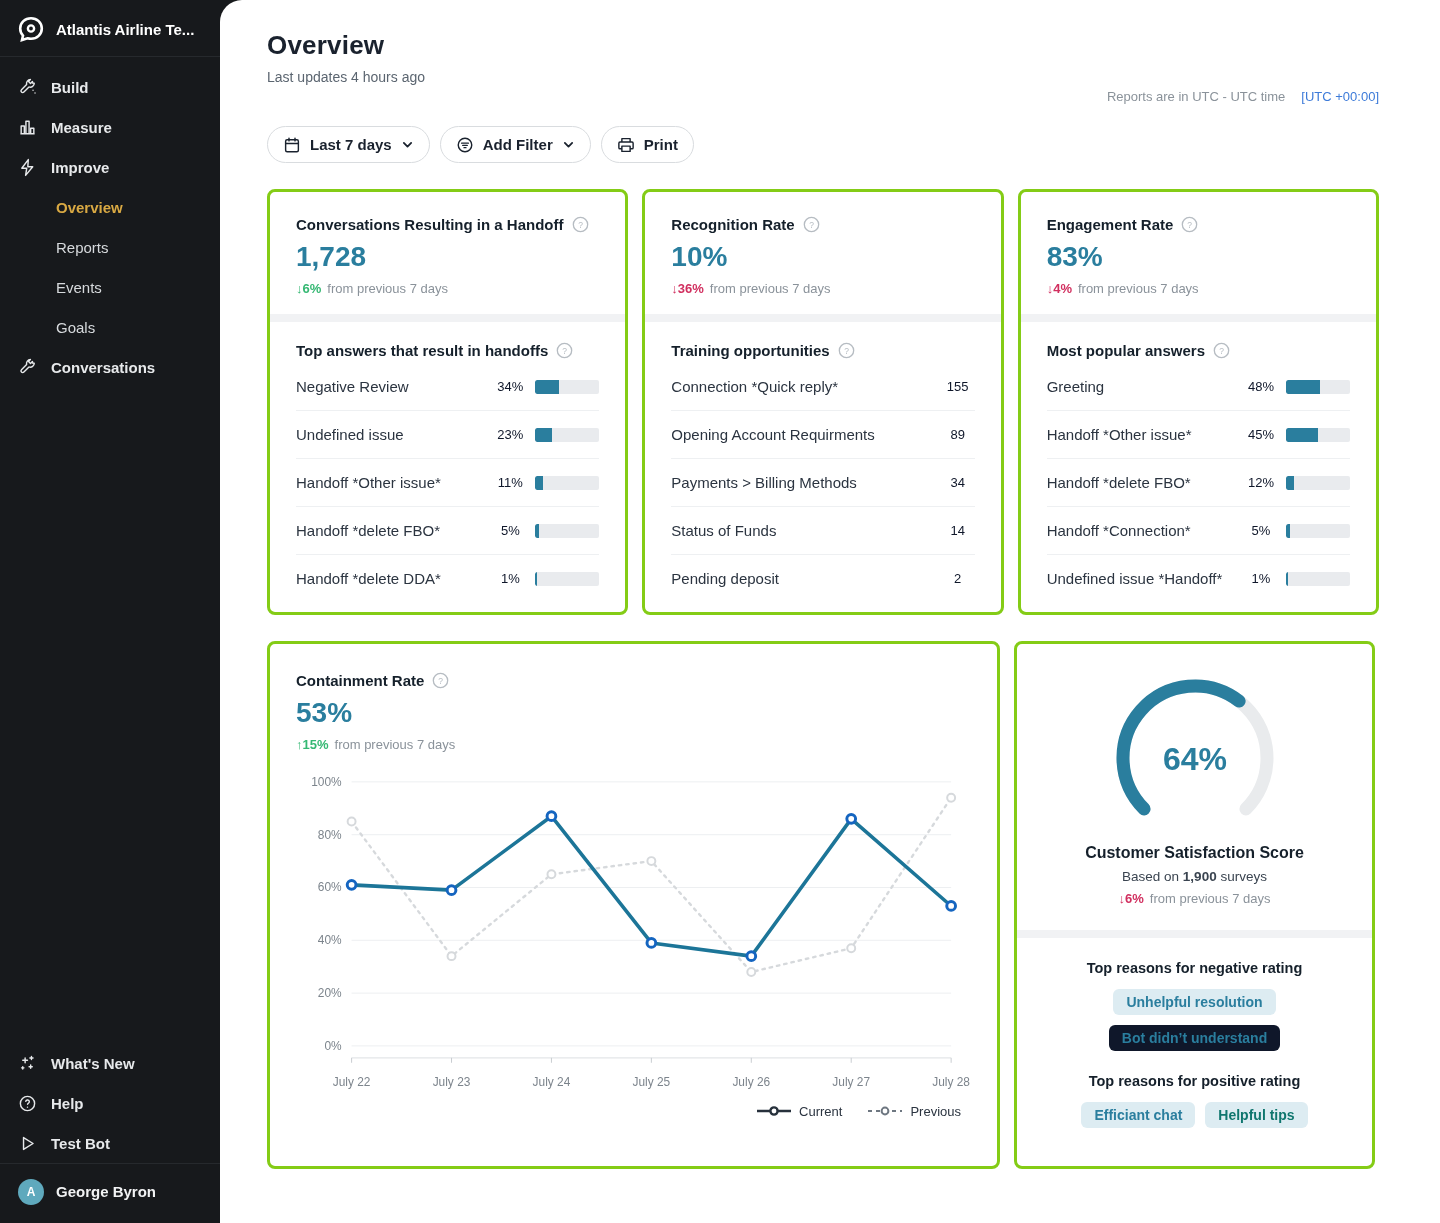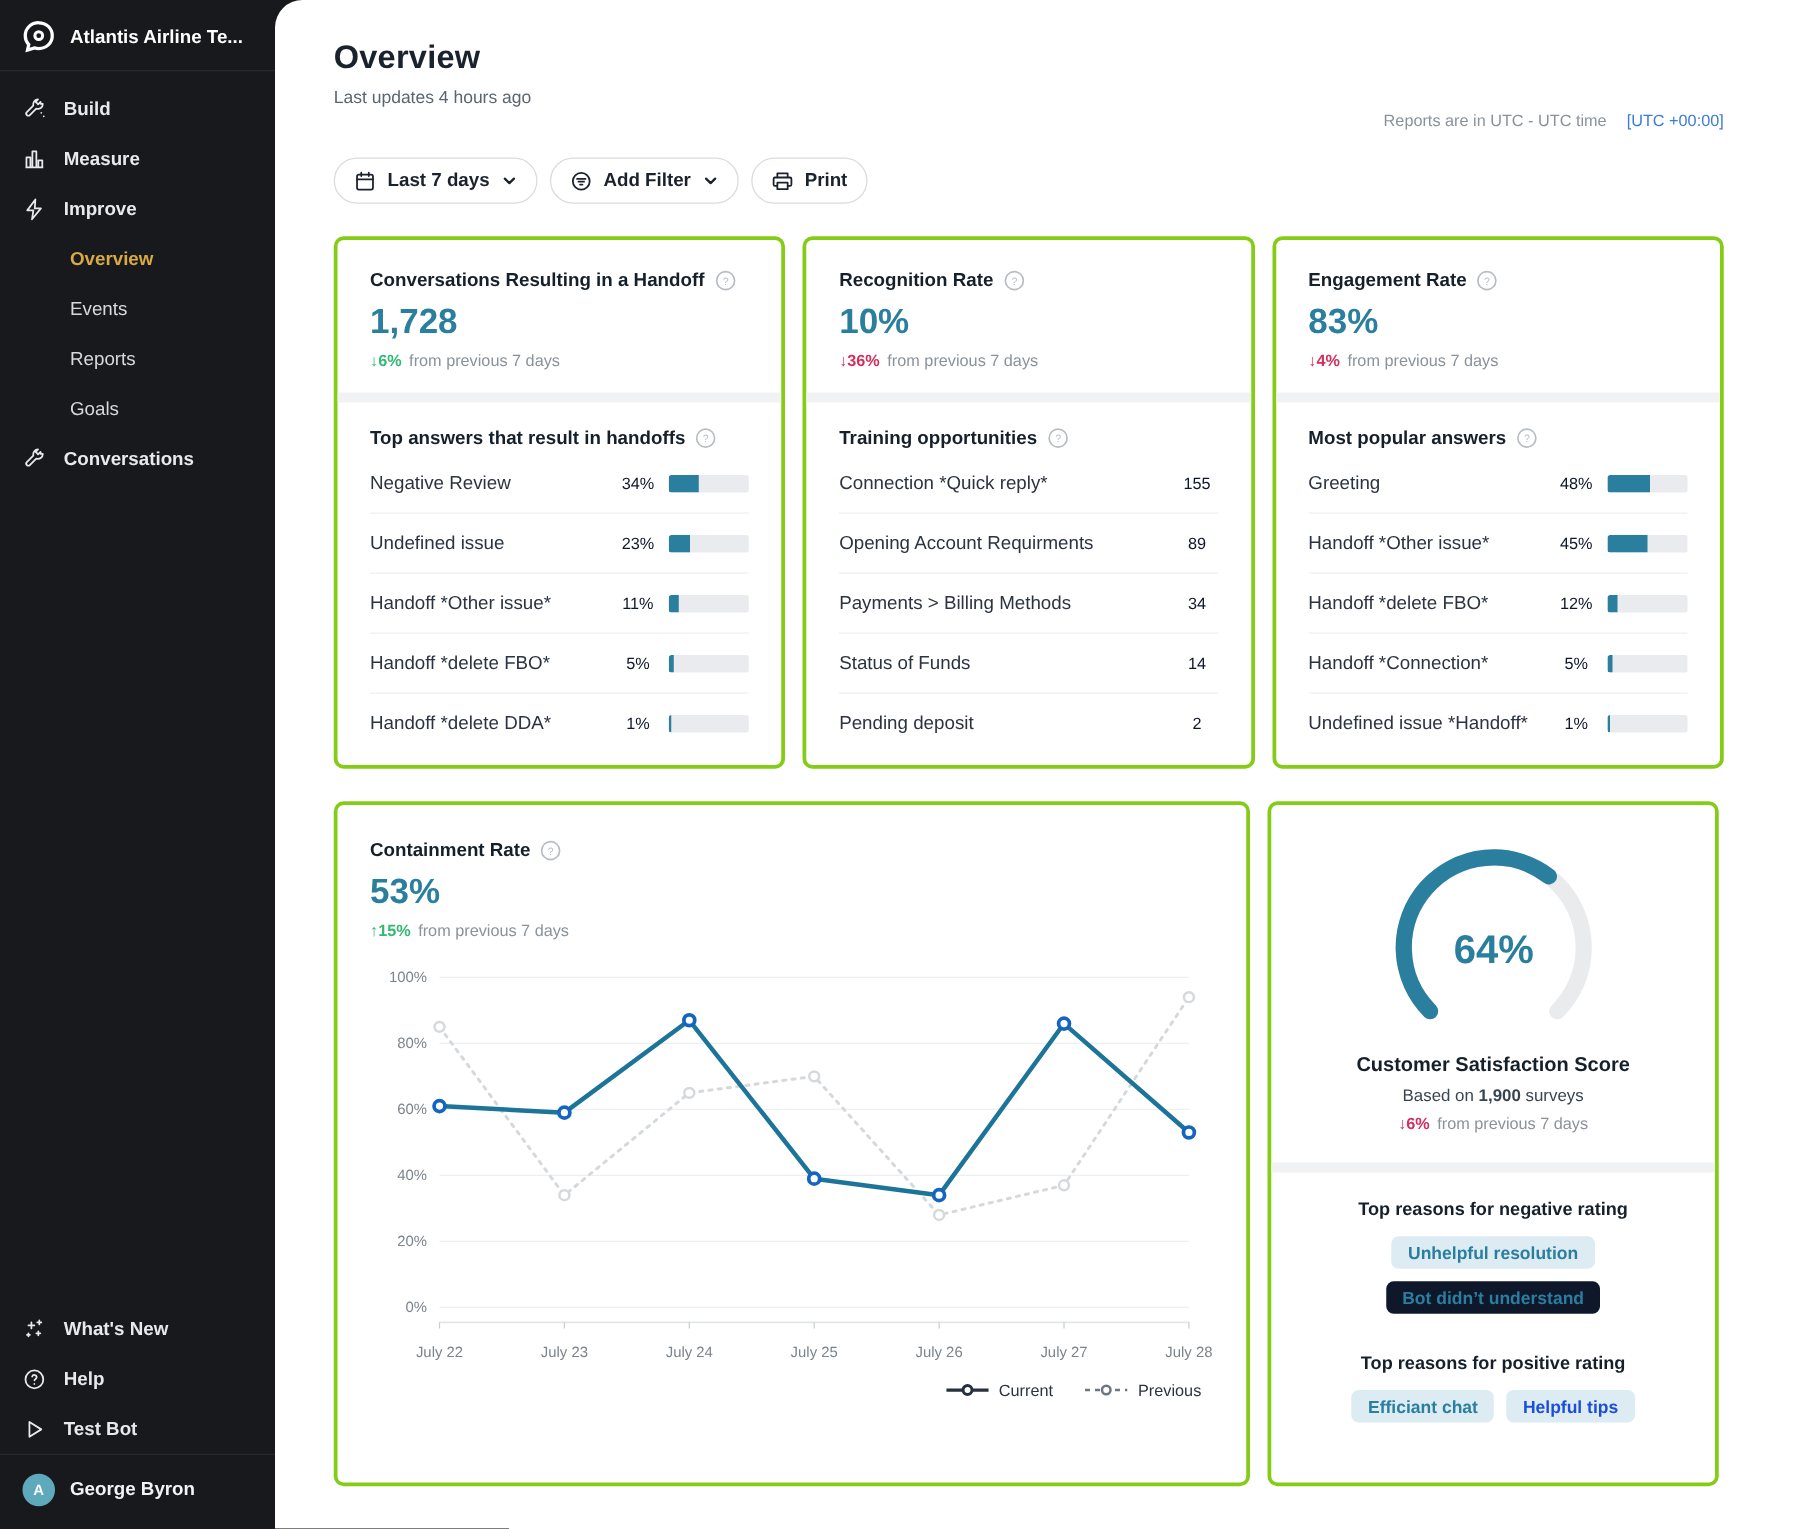--- a/index.html
+++ b/index.html
@@ -71,21 +71,21 @@
 
   .csat-card { display:flex; flex-direction:column; }
   .csat-top { padding:30px 26px 24px 26px; text-align:center; }
   .gauge-wrap { display:flex; justify-content:center; }
   .csat-title { font-size:16px; font-weight:700; color:#15202B; margin-top:14px; }
   .csat-based { font-size:13.5px; color:#3A4450; margin-top:7px; }
   .csat-based b { font-weight:700; }
   .csat-delta { margin-top:7px; font-size:13px; display:flex; justify-content:center; gap:6px; align-items:baseline; }
   .reasons { padding:22px 20px 16px 20px; text-align:center; }
   .reasons-title { font-size:14.5px; font-weight:700; color:#15202B; }
-  .chips { display:flex; justify-content:center; flex-wrap:wrap; gap:10px; margin:13px 0 32px 0; }
+  .chips { display:flex; justify-content:center; flex-wrap:wrap; gap:10px; margin:13px 0 22px 0; }
   .chip { background:#DDECF2; color:#2A7E9E; font-size:14px; font-weight:700; padding:5px 13px; border-radius:6px; }
 </style>
 </head>
 <body>
 
 <div class="layout">
 
   <aside class="sidebar">
     <div class="logo-row">
       <svg class="logo-mark" viewBox="0 0 26 26" fill="none">
@@ -112,24 +112,24 @@
       <div class="nav-item">
         <svg class="ic" viewBox="0 0 24 24" fill="none" stroke="currentColor" stroke-width="1.8" stroke-linejoin="round">
             <path d="M13 2 4.8 13H11l-1.4 9L18.6 11H12.4L13 2z"></path>
           </svg>
         <span>Improve</span>
       </div>
       <div class="nav-sub active">
           <span>Overview</span>
         </div>
       <div class="nav-sub">
+          <span>Reports</span>
+        </div>
+      <div class="nav-sub">
           <span>Events</span>
-        </div>
-      <div class="nav-sub">
-          <span>Reports</span>
         </div>
       <div class="nav-sub">
           <span>Goals</span>
         </div>
       <div class="nav-item">
         <svg class="ic" viewBox="0 0 24 24" fill="none" stroke="currentColor" stroke-width="1.8" stroke-linecap="round" stroke-linejoin="round">
             <path d="M20.5 6.5a5 5 0 0 1-6.6 4.8L7.4 17.8a2.1 2.1 0 1 1-3-3l6.5-6.5A5 5 0 0 1 15.7 2l-2.4 2.4 2.5 2.5 2.4-2.4c.2.6.3 1.3.3 2z"></path>
           </svg>
         <span>Conversations</span>
       </div>
@@ -518,19 +518,19 @@
         <div class="thick-div"></div>
         <div class="reasons">
           <div class="reasons-title">Top reasons for negative rating</div>
           <div class="chips" id="chips-negative">
               <span class="chip" style="background: rgb(221, 236, 242); color: rgb(42, 126, 158);">Unhelpful resolution</span>
               <span class="chip" style="background: #0f172a; color: rgb(42, 126, 158);">Bot didn’t understand</span>
             </div>
           <div class="reasons-title">Top reasons for positive rating</div>
           <div class="chips" id="chips-positive">
               <span class="chip" style="background: rgb(221, 236, 242); color: rgb(42, 126, 158);">Efficiant chat</span>
-              <span class="chip" style="background: rgb(221, 236, 242); color: #1d4ed8;">Helpful tips</span>
+              <span class="chip" style="background: rgb(221, 236, 242); color: #0f766e;">Helpful tips</span>
             </div>
         </div>
       </div>
     </div>
   </main>
 </div>
 
 </body></html>

